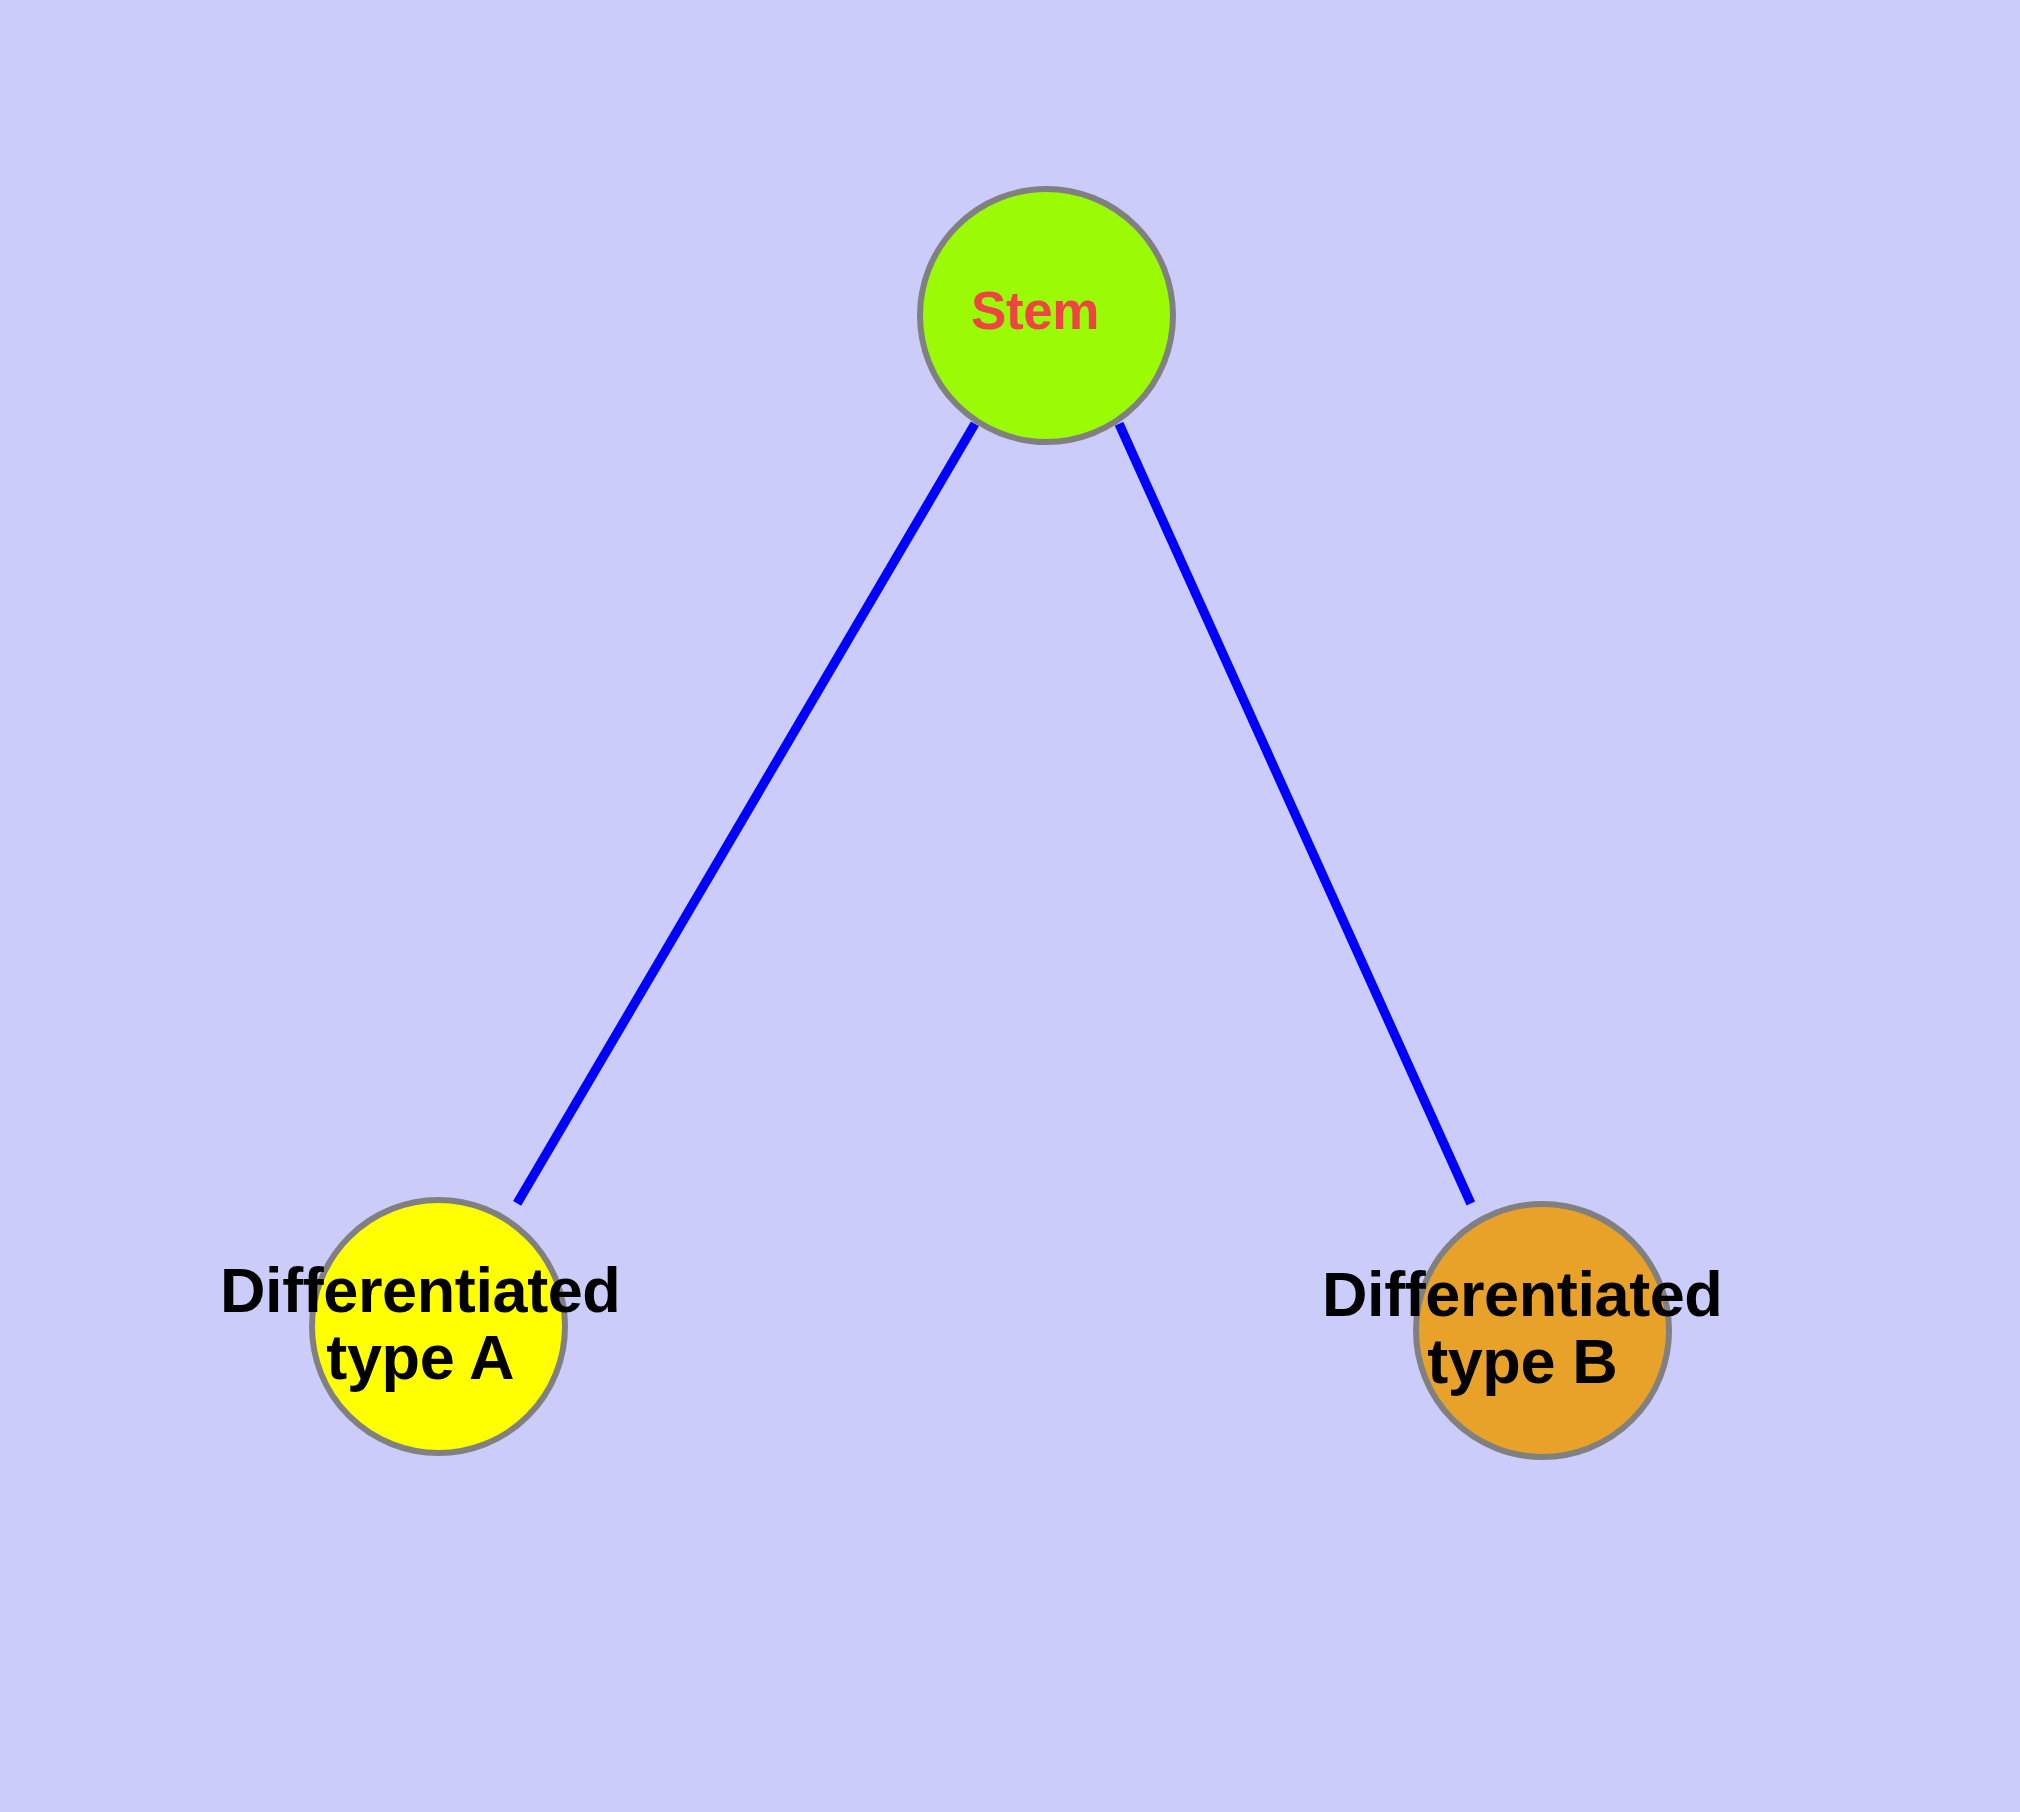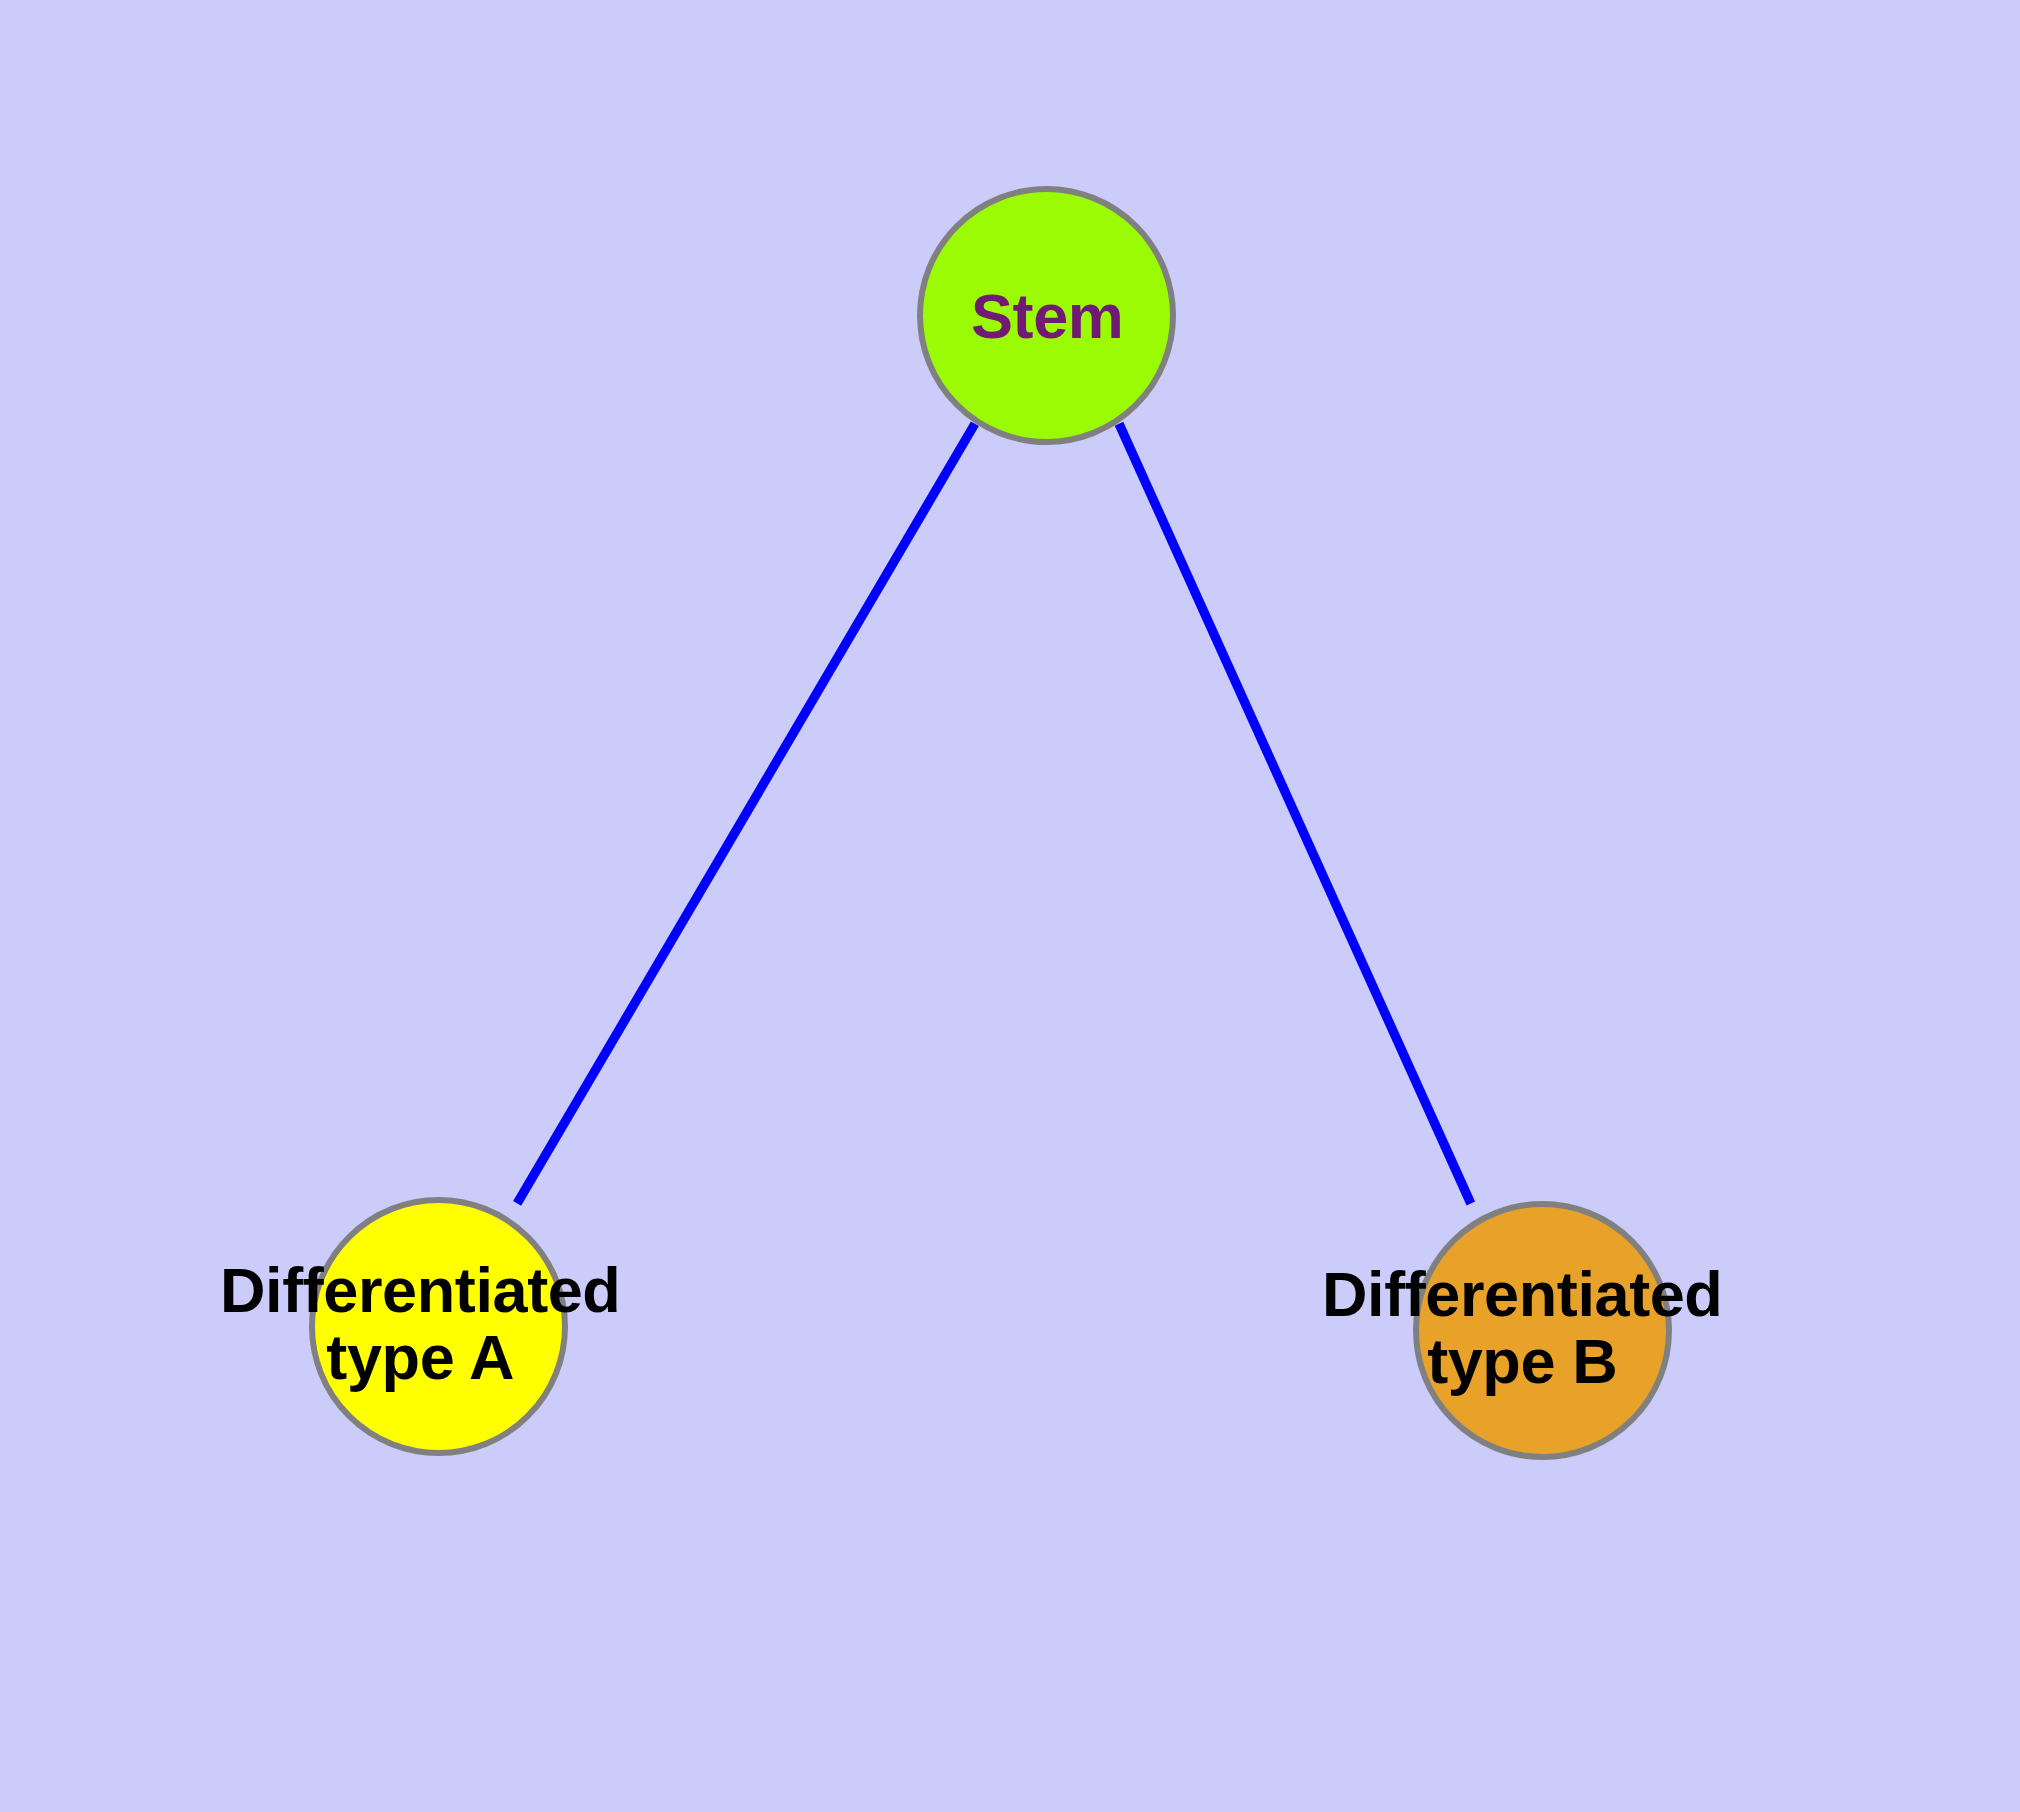--- a/index.html
+++ b/index.html
@@ -52,18 +52,18 @@
 
   <svg id="edge-layer" viewBox="0 0 2384 2138" preserveAspectRatio="none" xmlns="http://www.w3.org/2000/svg">
     <line id="edge-0" x1="1150" y1="500" x2="610" y2="1420" stroke="#0000ff" stroke-width="11" stroke-linecap="butt"></line>
     <line id="edge-1" x1="1320" y1="500" x2="1735" y2="1420" stroke="#0000ff" stroke-width="11" stroke-linecap="butt"></line>
   </svg>
 
   <div class="node" id="node-0" style="left: 917px; top: 186px; width: 259px; height: 259px; background: rgb(154, 251, 5); border-color: rgb(128, 128, 128); border-width: 6px;"></div>
   <div class="node" id="node-1" style="left: 309px; top: 1197px; width: 259px; height: 259px; background: rgb(255, 255, 0); border-color: rgb(128, 128, 128); border-width: 6px;"></div>
   <div class="node" id="node-2" style="left: 1413px; top: 1201px; width: 259px; height: 259px; background: rgb(232, 162, 42); border-color: rgb(128, 128, 128); border-width: 6px;"></div>
 
-  <div class="node-label" id="label-0" style="font-size: 63px; color: #701a75; left: 971px; top: 283px; width: auto; text-align: right; white-space: pre; display: inline-block;">Stem</div>
+  <div class="node-label" id="label-0" style="font-size: 53px; color: #ef4444; left: 971px; top: 283px; width: auto; text-align: right; white-space: pre; display: inline-block;">Stem</div>
   <div class="node-label" id="label-1" style="font-size: 63px; color: rgb(0, 0, 0); left: 220px; top: 1257px; width: auto; text-align: center; white-space: pre; display: inline-block;">Differentiated<br>type A</div>
   <div class="node-label" id="label-2" style="font-size: 63px; color: rgb(0, 0, 0); left: 1322px; top: 1261px; width: auto; text-align: center; white-space: pre; display: inline-block;">Differentiated<br>type B</div>
 
 </div>
 
 
 </body></html>

